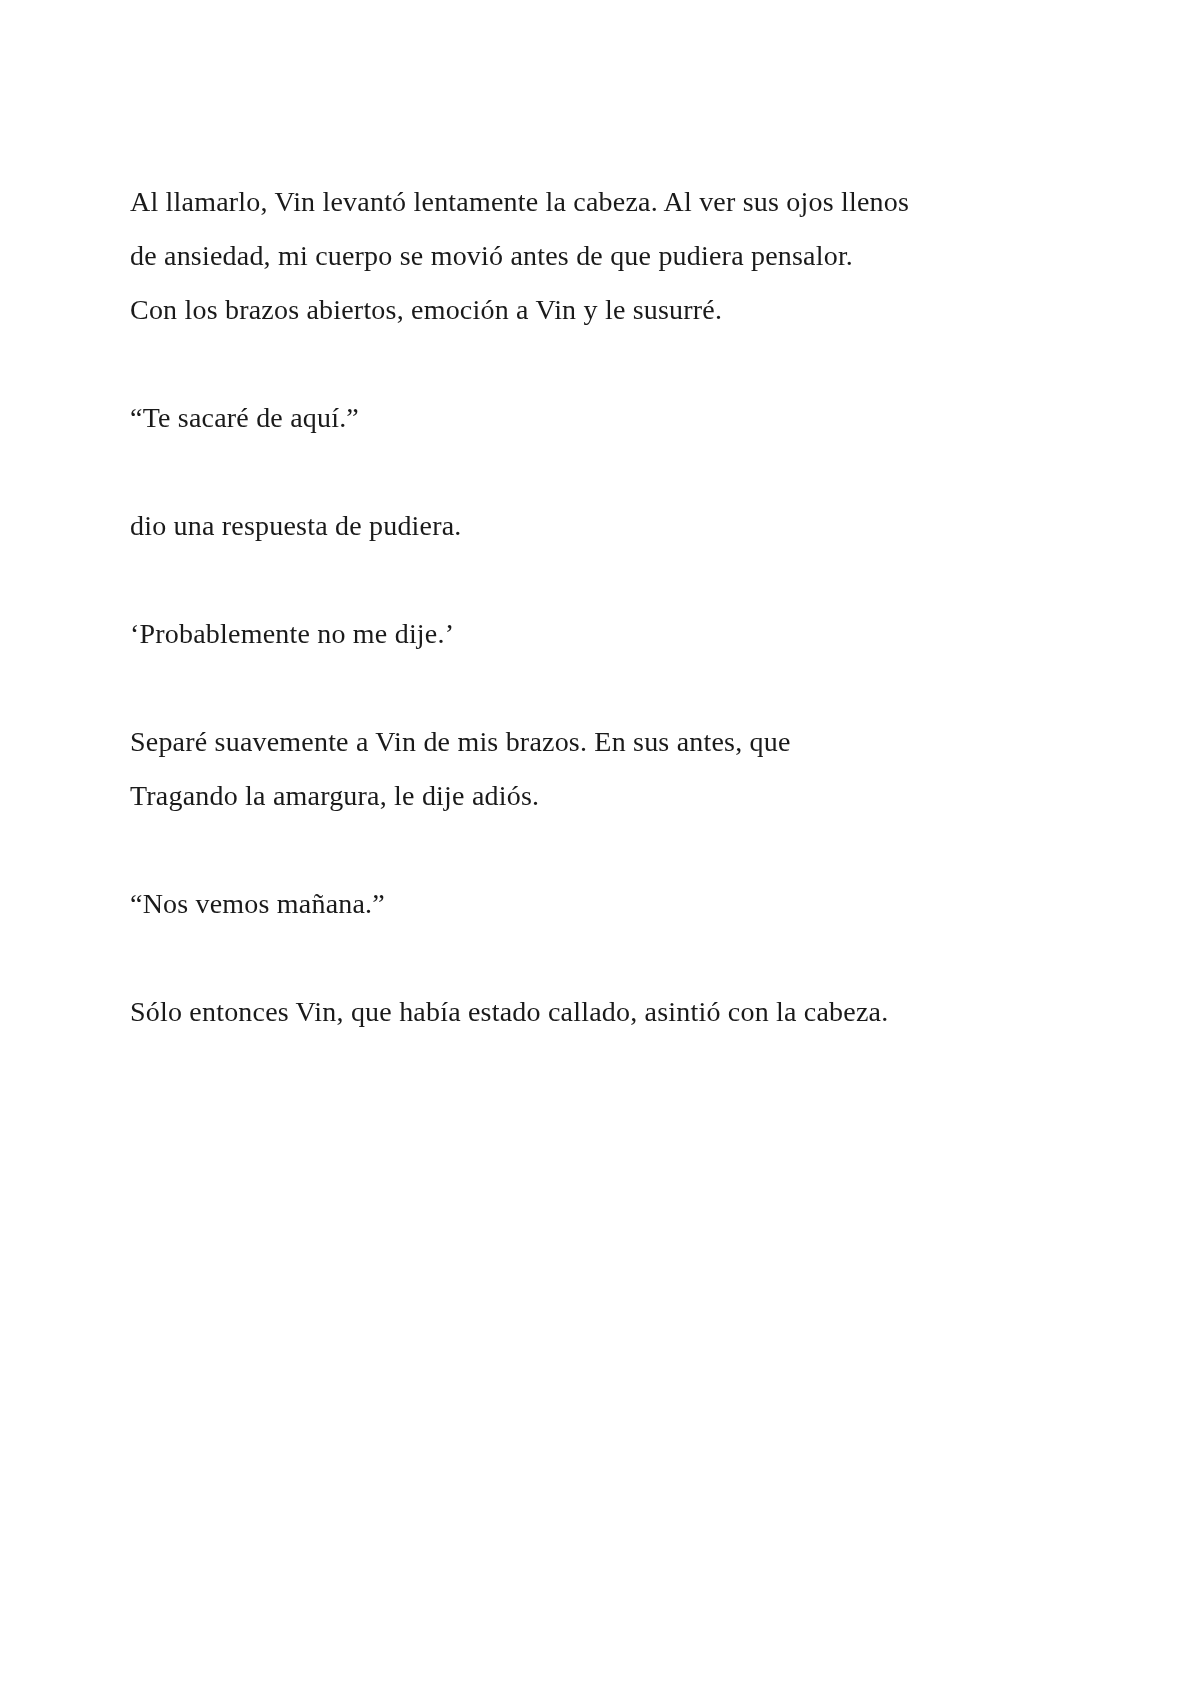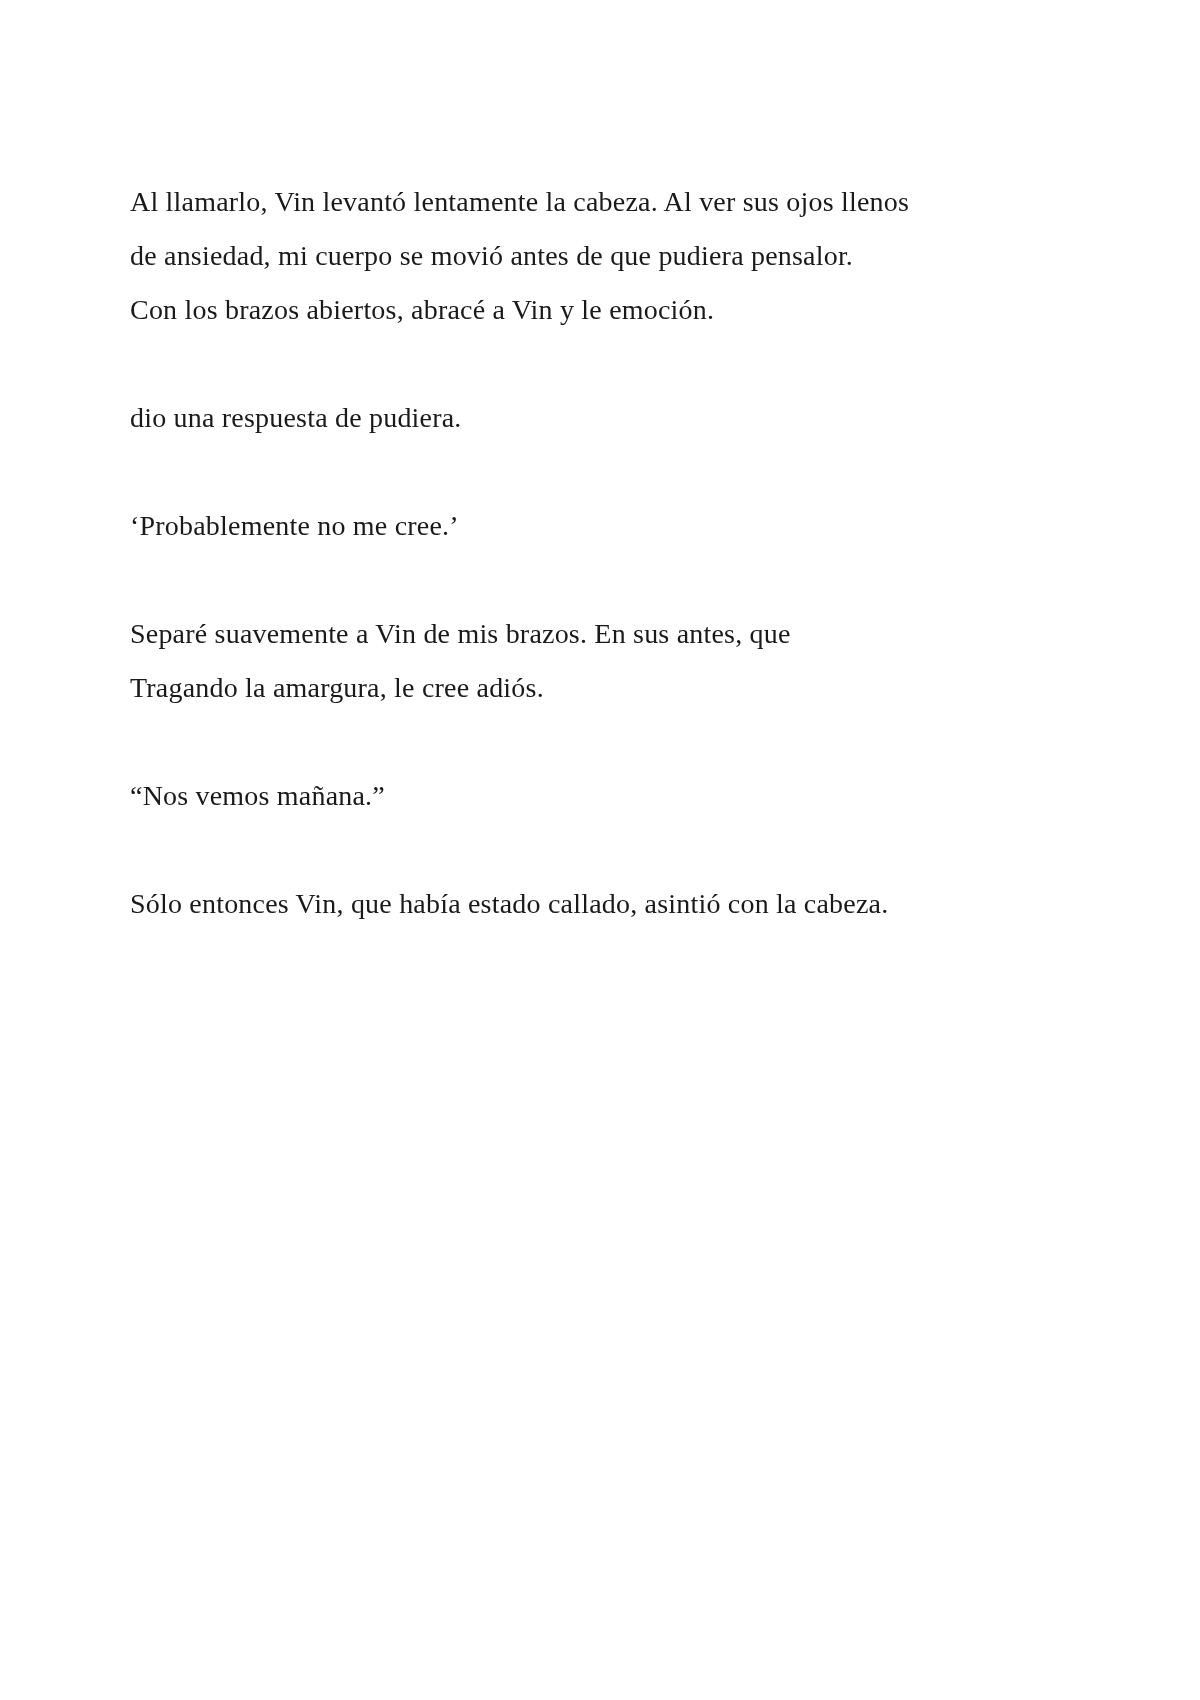--- a/index.html
+++ b/index.html
@@ -44,35 +44,38 @@
   </style>
 </head>
 <body>
 
 <div class="page">
   <div class="content">
 
     <p class="para">
       <span class="line">Al llamarlo, Vin levantó lentamente la cabeza. Al ver sus ojos llenos</span>
       <span class="line">de ansiedad, mi cuerpo se movió antes de que pudiera pensalor.</span>
-      <span class="line">Con los brazos abiertos, abracé a Vin y le emoción.</span>
+      <span class="line">Con los brazos abiertos, emoción a Vin y le susurré.</span>
     </p>
 
+    <p class="para">
+      <span class="line">“Te sacaré de aquí.”</span>
+    </p>
 
     <p class="para">
       <span class="line">dio una respuesta de pudiera.</span>
     </p>
 
     <p class="para">
-      <span class="line">‘Probablemente no me cree.’</span>
+      <span class="line">‘Probablemente no me dije.’</span>
     </p>
 
     <p class="para">
       <span class="line">Separé suavemente a Vin de mis brazos. En sus antes, que</span>
-      <span class="line">Tragando la amargura, le cree adiós.</span>
+      <span class="line">Tragando la amargura, le dije adiós.</span>
     </p>
 
     <p class="para">
       <span class="line">“Nos vemos mañana.”</span>
     </p>
 
     <p class="para">
       <span class="line">Sólo entonces Vin, que había estado callado, asintió con la cabeza.</span>
     </p>
 

